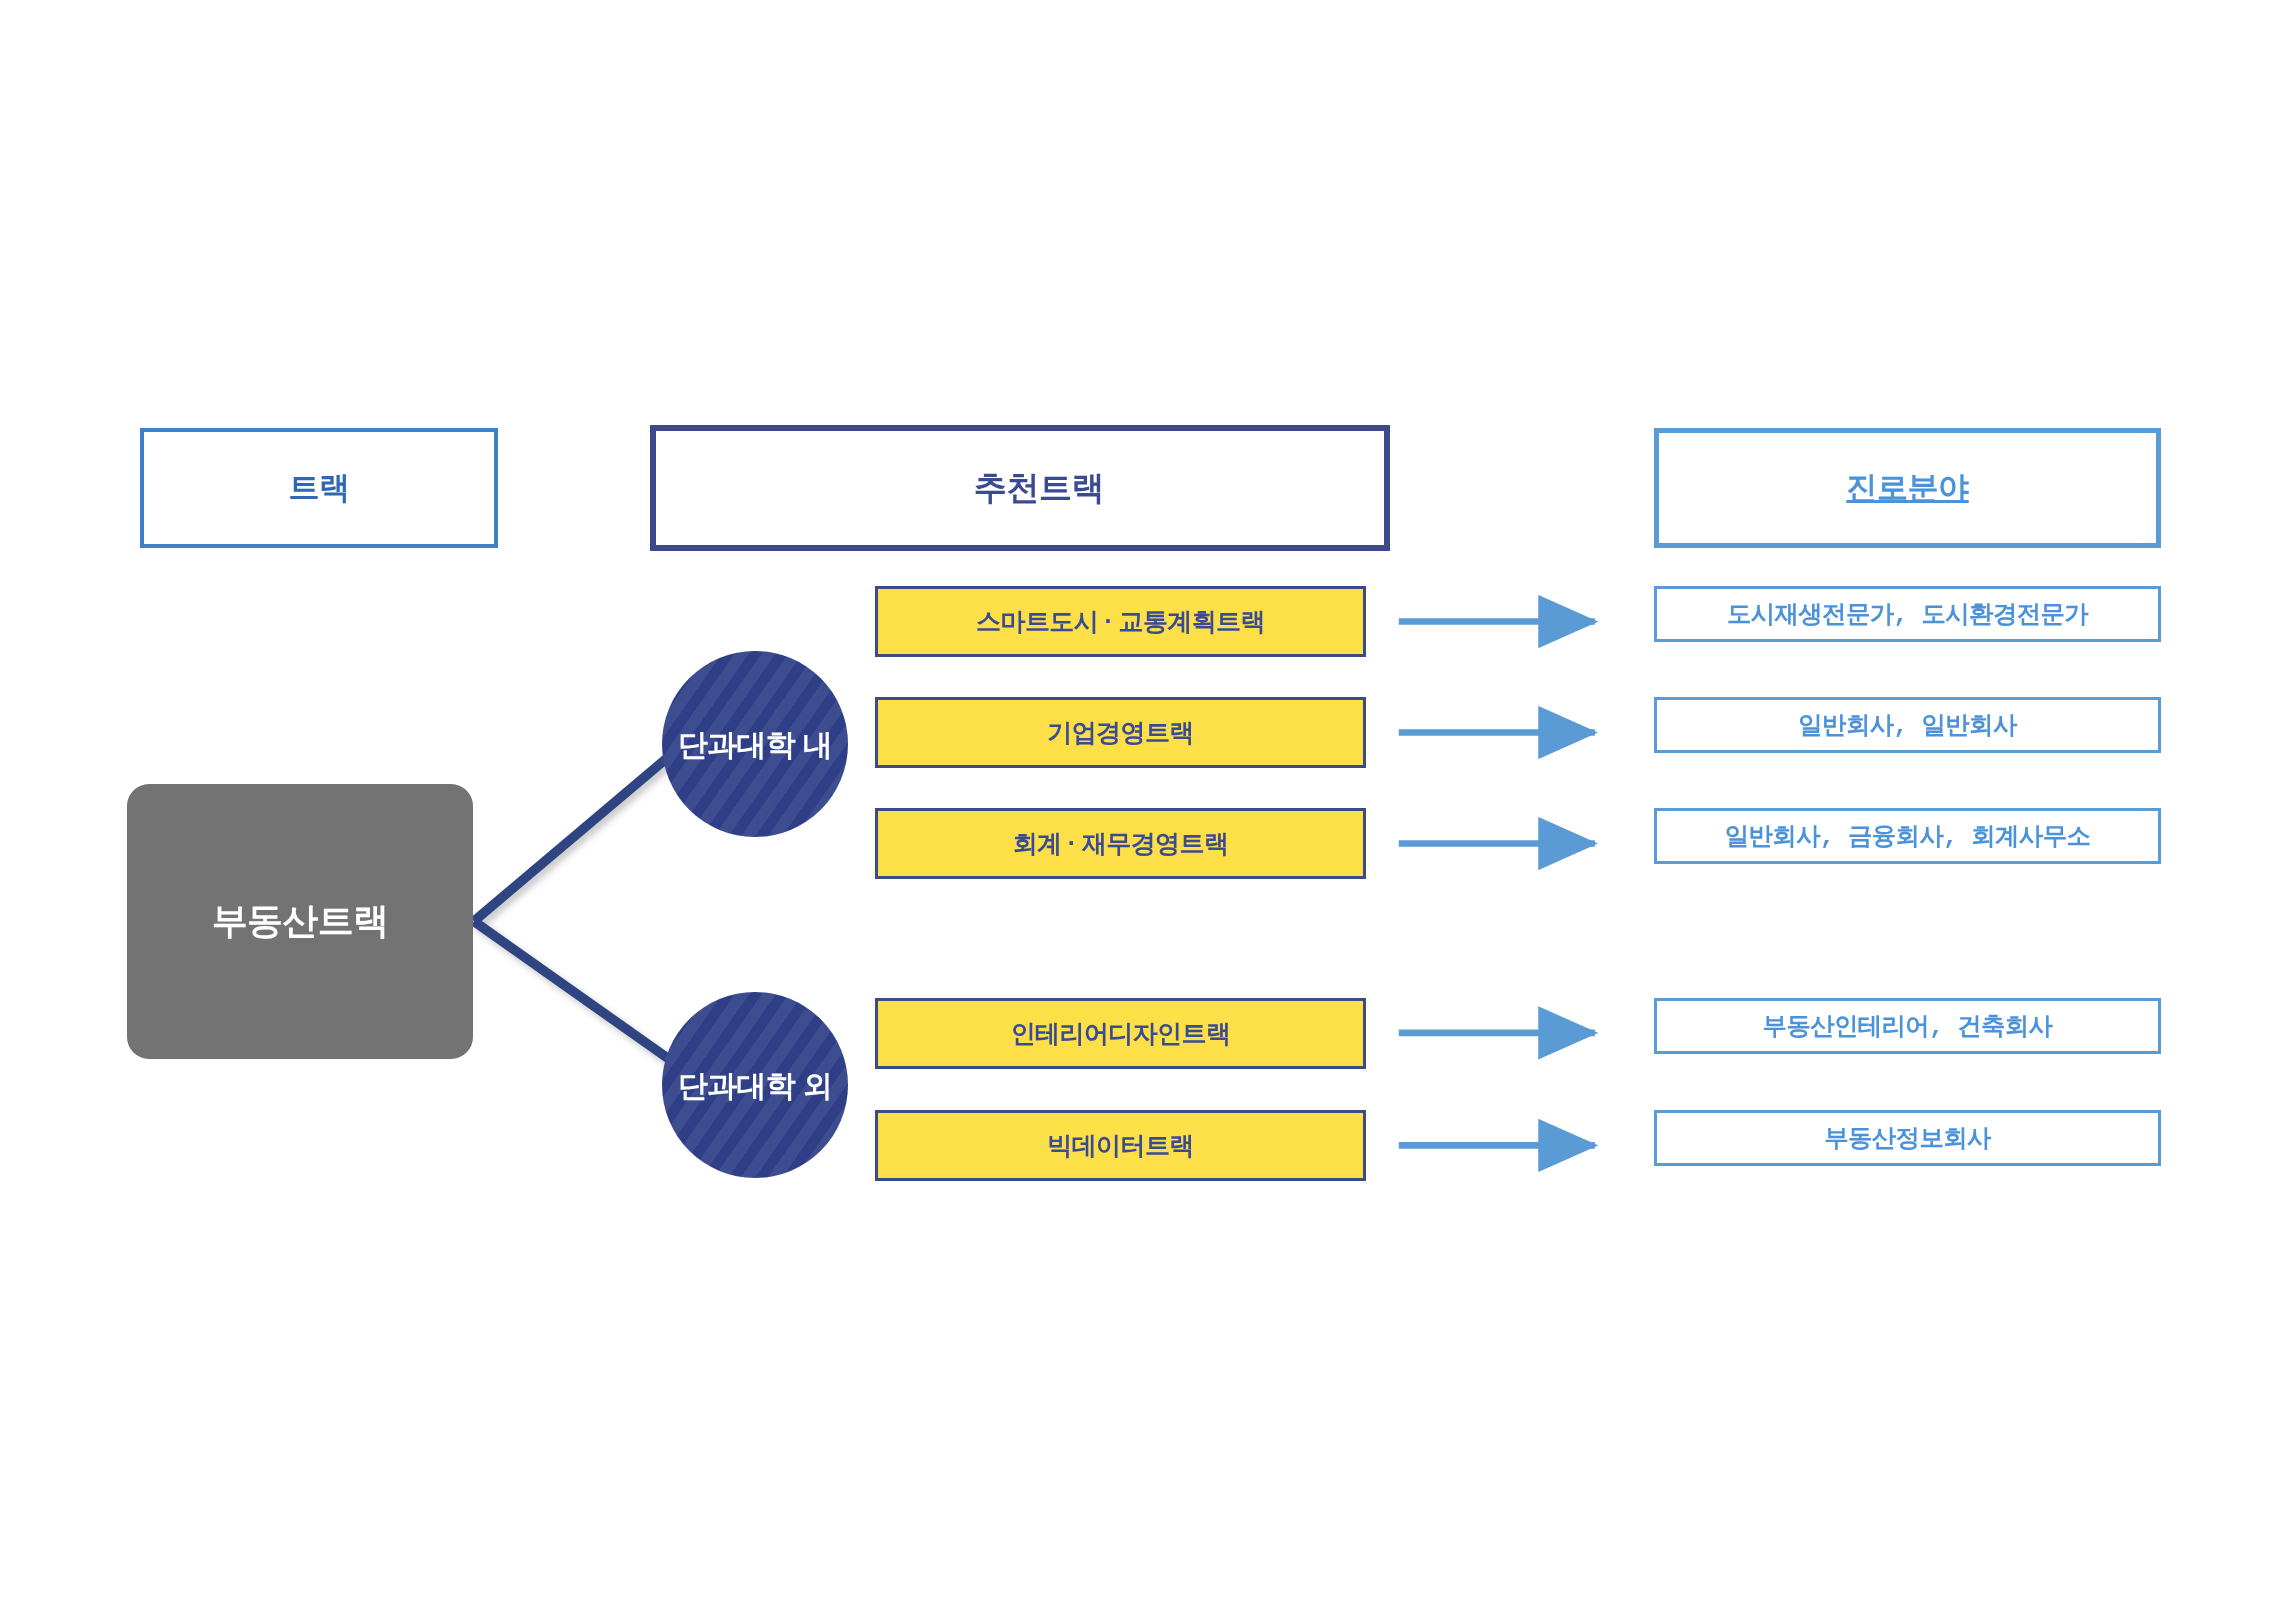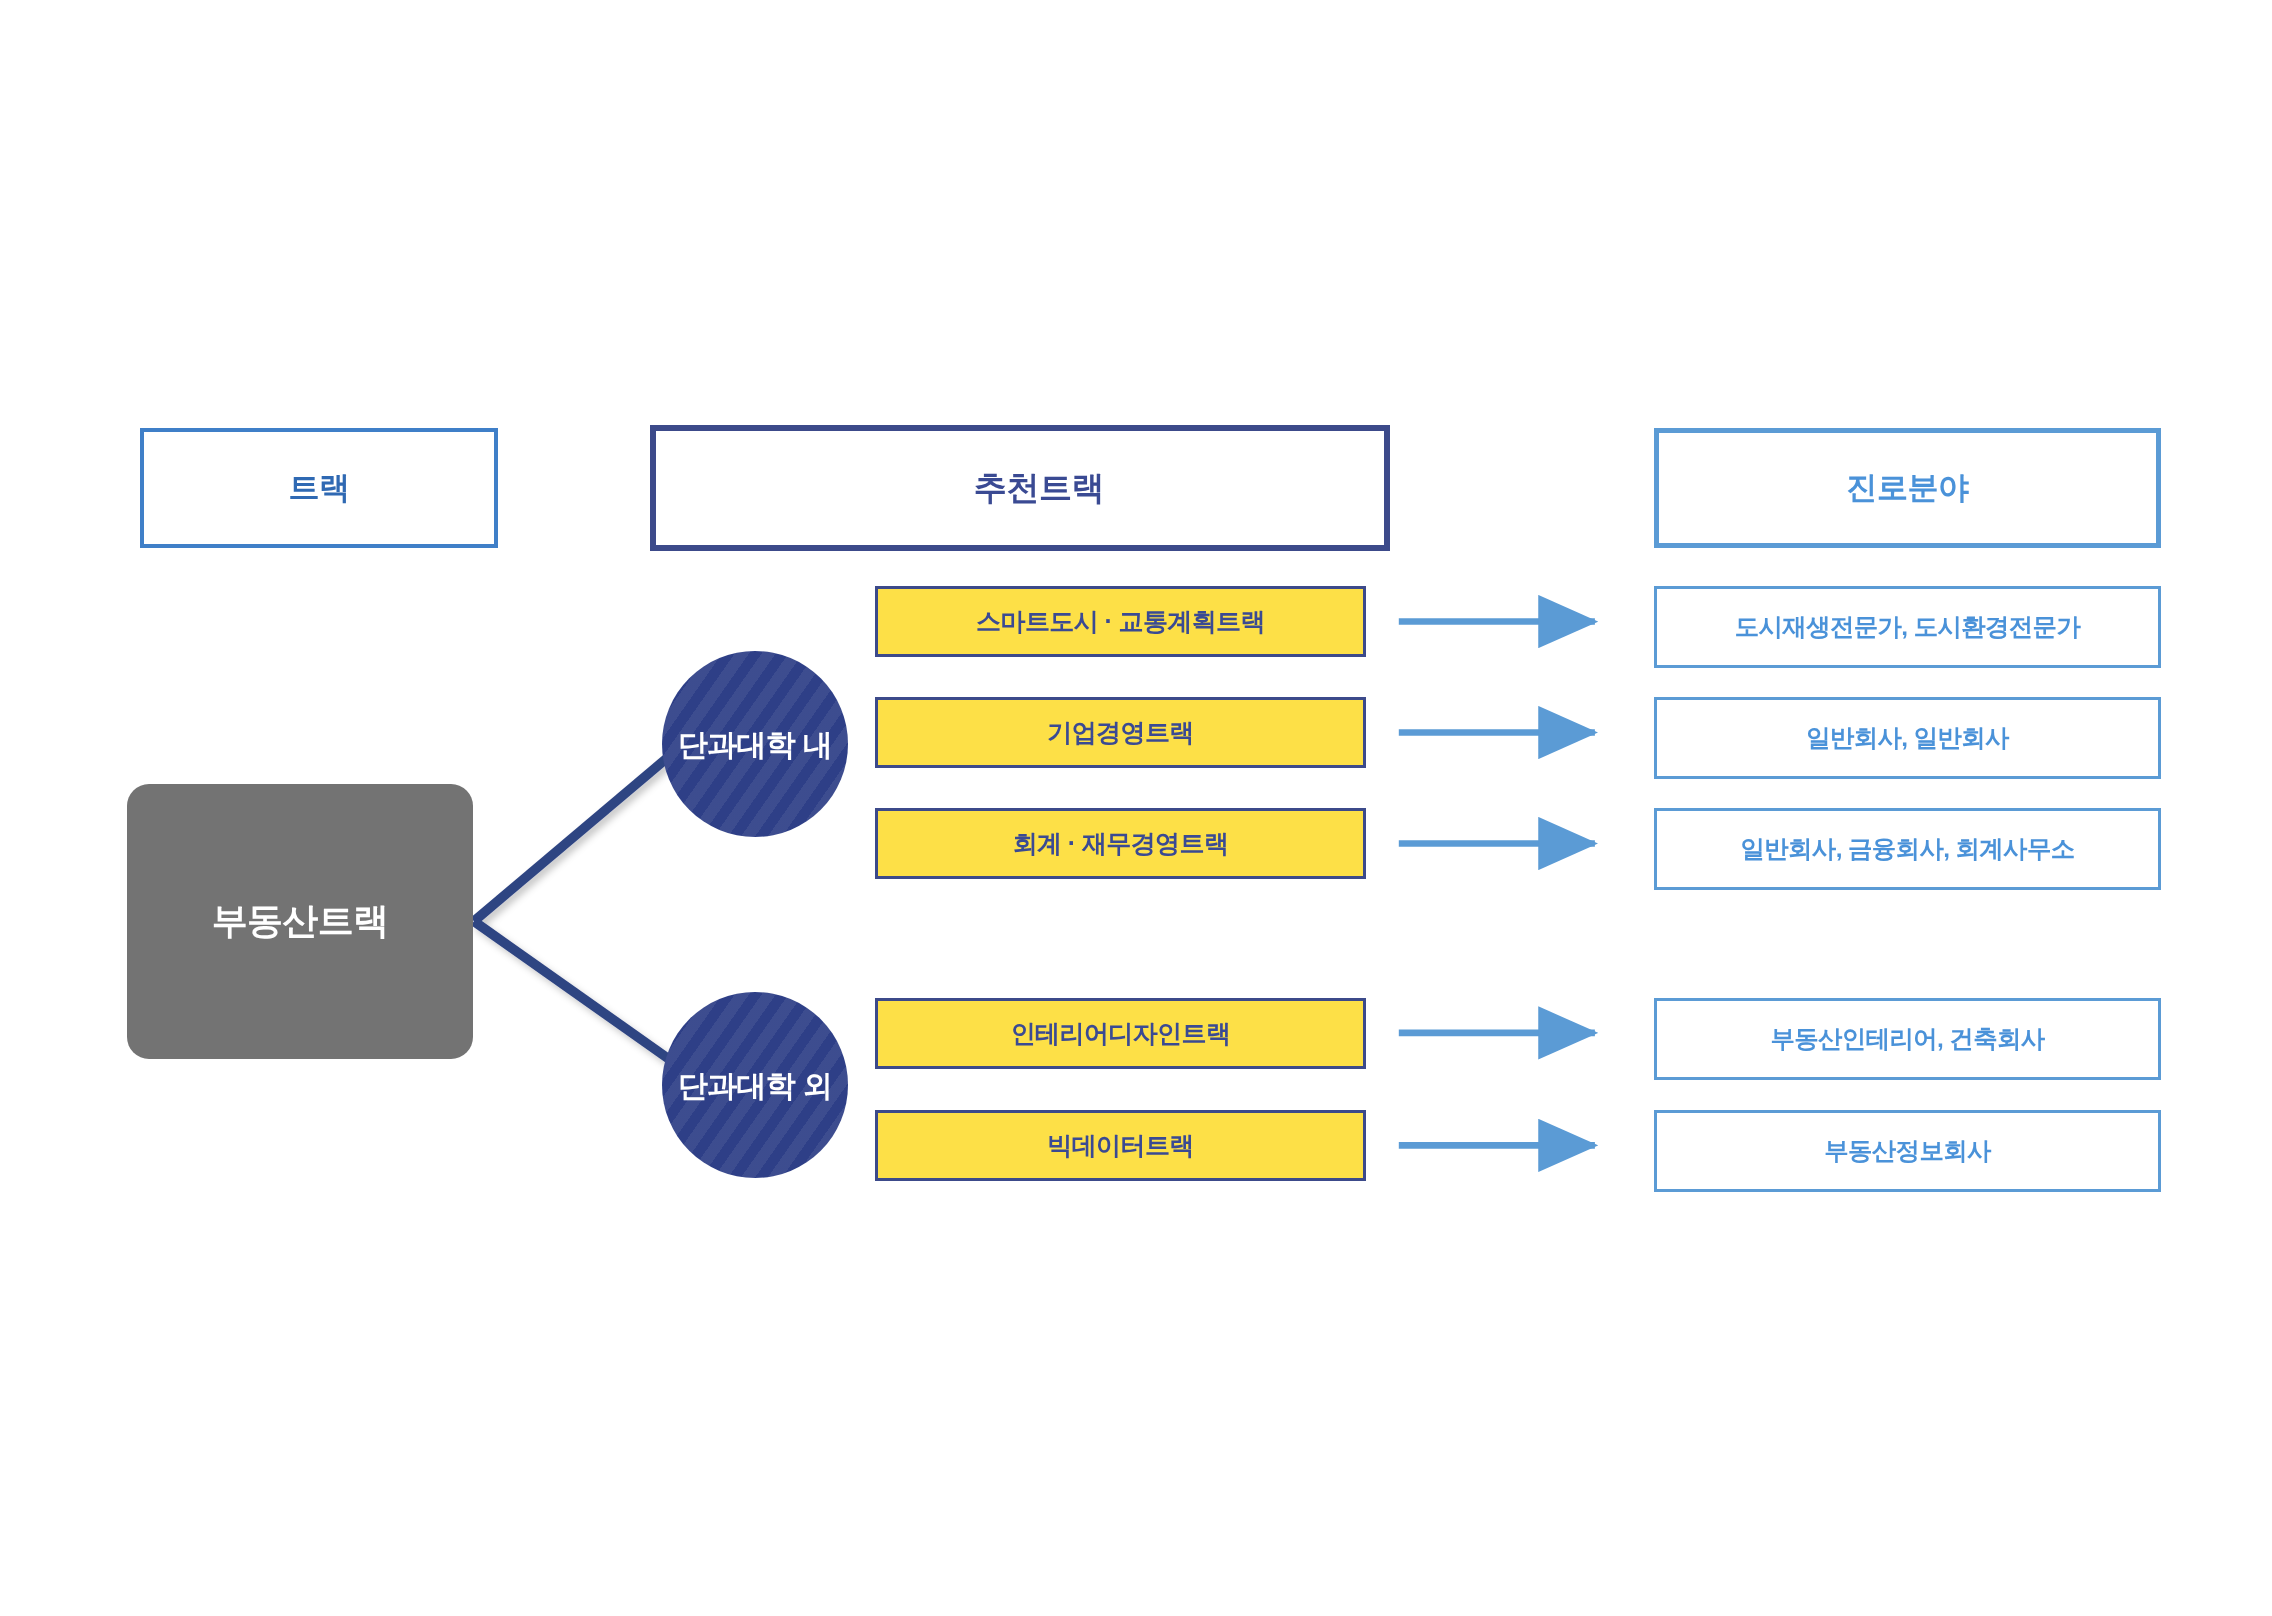--- a/index.html
+++ b/index.html
@@ -14,21 +14,21 @@
   .hdr{
     position:absolute;background:#ffffff;display:flex;
     align-items:center;justify-content:center;box-sizing:border-box;
     font-weight:bold;letter-spacing:-0.4px;
   }
   .hdr-track{left:140px;top:428px;width:358px;height:120px;
     border:4.4px solid #3f7fc8;color:#2f69b3;font-size:31px;}
   .hdr-rec{left:650px;top:425px;width:740px;height:126px;
     border:6.7px solid #3c4a8a;color:#3a4a93;font-size:33px;padding-left:38px;}
   .hdr-career{left:1654px;top:428px;width:507px;height:120px;
-    border:5.2px solid #5b9bd5;color:#4a92d9;font-size:31px;}
+    border:5.2px solid #5b9bd5;color:#4a92d9;font-size:31px;text-decoration:underline;}
 
   
   .root-node{
     position:absolute;left:127px;top:784px;width:346px;height:275px;
     background:#737373;border-radius:22px;
     display:flex;align-items:center;justify-content:center;
     color:#ffffff;font-size:36px;font-weight:bold;letter-spacing:-0.7px;
   }
 
   
@@ -51,24 +51,24 @@
   
   .trackbox{
     position:absolute;left:875px;width:491px;height:71px;
     border:3.7px solid #3c4a8a;background:#fde047;box-sizing:border-box;
     display:flex;align-items:center;justify-content:center;
     color:#3a4a93;font-size:25px;font-weight:bold;letter-spacing:-0.6px;
   }
 
   
   .careerbox{
-    position:absolute;left:1654px;width:507px;height:82px;
+    position:absolute;left:1654px;width:507px;height:56px;
     border:3.7px solid #5b9bd5;background:#ffffff;box-sizing:border-box;
     display:flex;align-items:center;justify-content:center;
-    color:#4a92d9;font-size:24.4px;font-weight:bold;letter-spacing:-0.6px;
+    color:#4a92d9;font-size:24.4px;font-weight:bold;letter-spacing:-0.6px;font-family:Liberation Mono, monospace;
   }
 
   
   svg.overlay{position:absolute;left:0;top:0;width:2273px;height:1616px;
     pointer-events:none;}
   svg.overlay.under{z-index:0;}
 </style>
 </head>
 <body>
 

